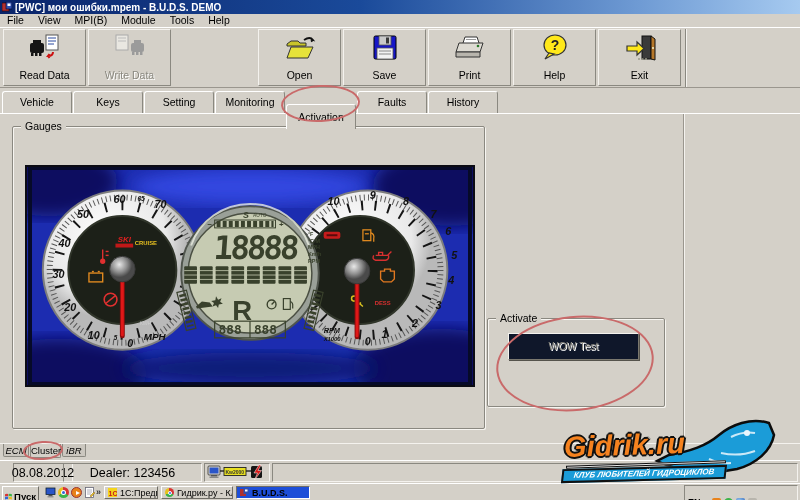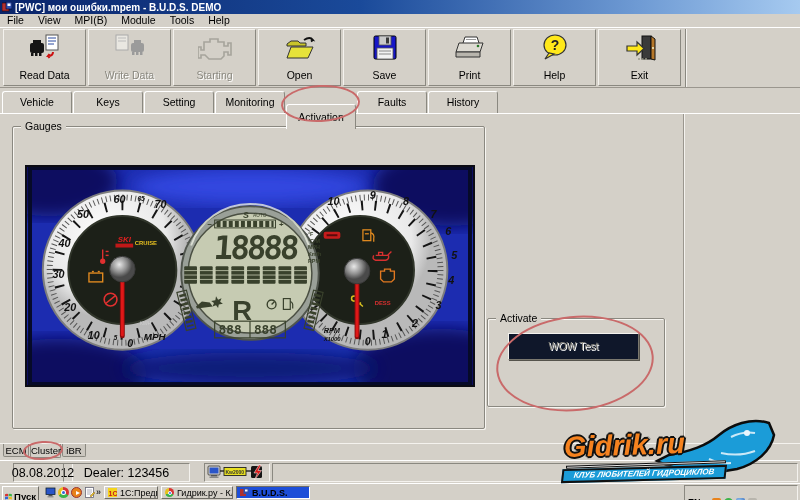--- a/index.html
+++ b/index.html
@@ -57,21 +57,21 @@
 
   
   .red-ellipse { position:absolute; border:2px solid #c96a6a; border-radius:50%; z-index:50; }
 
   
   .page-bottomline { position:absolute; left:0; top:443px; width:800px; height:2px;
     border-top:1px solid #f4f2ee; background:#9a968e; height:1px; }
   .mtab { position:absolute; top:444px; height:14px; background:#d4d0c8;
     border:1px solid #8a8880; border-top:none; border-radius:0 0 2px 2px;
     font-size:9.5px; text-align:center; line-height:13px; }
-  .mtab.inactive { background:#cbc7bf; height:13px; }
+  .mtab.inactive { background:#cbc7bf; height:13px;font-style:italic; }
 
   
   .statusbar { position:absolute; left:0; top:460px; width:800px; height:23px; background:#d4d0c8; border-top:1px solid #fff; }
   .spanel { position:absolute; top:2px; height:19px; border:1px solid; border-color:#8a8880 #f4f2ee #f4f2ee #8a8880;
     display:flex; align-items:center; justify-content:center; font-size:12.5px; }
 
   
   .taskbar { position:absolute; left:0; top:483px; width:800px; height:17px; background:#d4d0c8; border-top:1px solid #fff; }
   .startbtn { position:absolute; left:2px; top:2px; width:37px; height:20px; background:#d4d0c8;
     border:1px solid; border-color:#fff #6f6d66 #6f6d66 #fff; display:flex; align-items:center; padding:8px 2px; }
@@ -146,26 +146,20 @@
       <line x1="4" y1="7" x2="12" y2="7" stroke="#bbb" stroke-width="1"></line>
       <rect x="17" y="9" width="13" height="9" rx="2" fill="#9b9b9b"></rect>
       <rect x="18" y="18" width="2.5" height="3" fill="#9b9b9b"></rect>
         <rect x="22" y="18" width="2.5" height="3" fill="#9b9b9b"></rect>
         <rect x="26" y="18" width="2.5" height="3" fill="#9b9b9b"></rect>
       <rect x="20" y="6" width="7" height="3" fill="#9b9b9b"></rect>
     </svg>
     <span class="tlabel">Write Data</span>
   </div>
 
-  <div class="tbtn disabled" style="left:173px">
-    <svg class="ticon" width="34" height="28" viewBox="0 0 34 28">
-      <path d="M6 8 h6 v-3 h8 v3 h6 v4 h4 v-3 h3 v12 h-3 v-3 h-4 v4 l-3 3 h-12 l-4 -4 h-4 v3 h-3 v-11 h3 v3 h3 z" fill="none" stroke="#a6a49c" stroke-width="1.6"></path>
-    </svg>
-    <span class="tlabel">Starting</span>
-  </div>
 
   <div class="tbtn" style="left:258px">
     <svg class="ticon" width="32" height="28" viewBox="0 0 32 28">
       <path d="M20 6 q6 -4 9 0 l-2 -0.5 m2 0.5 l-2 1.5" fill="none" stroke="#111" stroke-width="1.8"></path>
       <path d="M3 10 l4 -3 h7 l2 2 h6 v3 h-19 z" fill="#c9c52a" stroke="#333" stroke-width="1"></path>
       <path d="M3 24 l4 -11 h22 l-5 11 z" fill="#e6e23a" stroke="#333" stroke-width="1"></path>
     </svg>
     <span class="tlabel">Open</span>
   </div>
 
@@ -438,21 +432,21 @@
 
 <div class="page-bottomline"></div>
 <div class="mtab inactive" style="left:3px; width:26px">ECM</div>
 <div class="mtab" style="left:30px; width:31px">Cluster</div>
 <div class="mtab inactive" style="left:62px; width:24px">iBR</div>
 
 <div class="statusbar">
   <div class="spanel" style="left:13px; width:60px">
     <span>08.08.2012</span>
   </div>
-  <div class="spanel" style="left:63px; width:127px">
+  <div class="spanel" style="left:63px; width:139px">
     <span>Dealer: 123456</span>
   </div>
   <div class="spanel" style="left:204px; width:66px; justify-content:flex-start; padding-left:2px">
     <svg width="62" height="17" viewBox="0 0 62 17">
       <rect x="1" y="2" width="12" height="9" rx="1" fill="#d8d5cd" stroke="#333" stroke-width="0.8"></rect>
       <rect x="2.5" y="3.5" width="9" height="6" fill="#2a55c8"></rect>
       <rect x="4" y="11" width="6" height="1.5" fill="#555"></rect>
         <rect x="2.5" y="12.5" width="9" height="1.5" fill="#888"></rect>
       <line x1="13" y1="7" x2="17" y2="7" stroke="#222" stroke-width="1.4"></line>
       <rect x="17" y="3.5" width="22" height="8" fill="#e8e020" stroke="#222" stroke-width="0.9"></rect>

